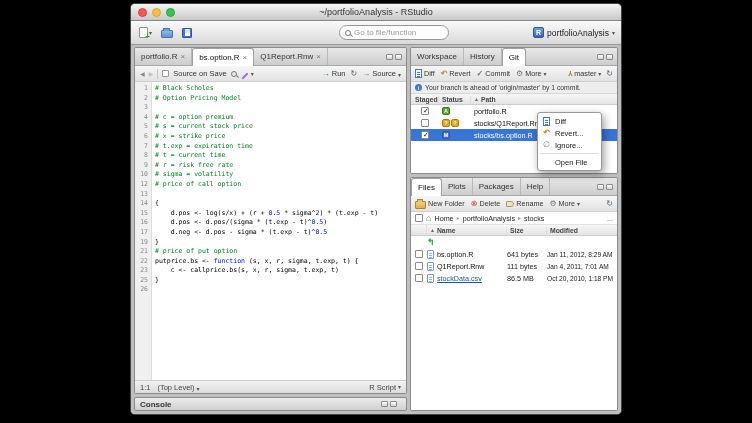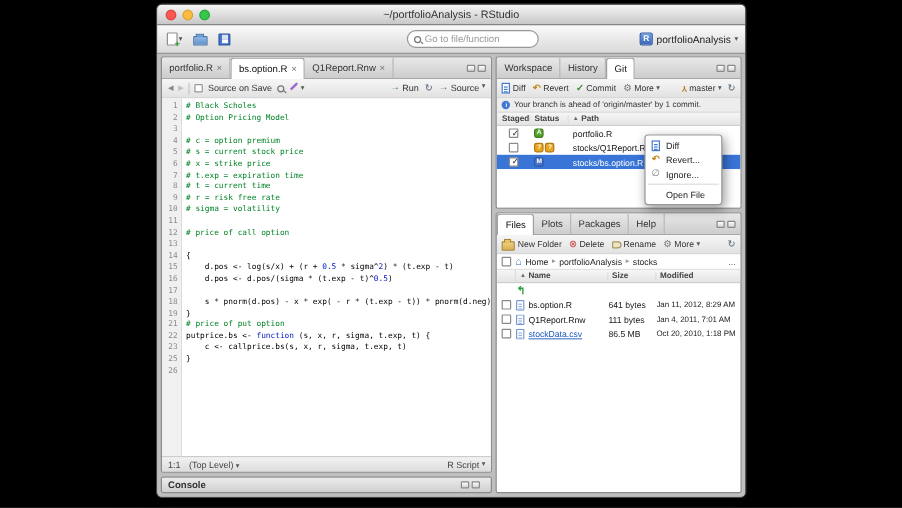--- a/index.html
+++ b/index.html
@@ -90,21 +90,21 @@
   .i-folder2::before{content:"";position:absolute;top:-3px;left:1px;width:4px;height:2px;background:#e8c468;border:1px solid #ab8530;border-bottom:none;border-radius:1px 1px 0 0}
   .i-info{width:7px;height:7px;border-radius:50%;background:#4577d0;color:#fff;font-size:5px;font-weight:bold;display:flex;align-items:center;justify-content:center;flex:0 0 auto}
   .i-info::before{content:"i"}
 
   
   .ed-tb{flex:0 0 16px;background:linear-gradient(#f6f6f6,#e2e2e2);border-bottom:1px solid #cfcfcf;
     display:flex;align-items:center;padding:0 5px;gap:4px;font-size:7.5px;color:#333}
   .vsep{width:1px;height:10px;background:#c6c6c6}
   .cb{width:7px;height:7px;border:1px solid #979797;background:#fff;border-radius:1px;display:inline-block}
   .ed-tb .right{margin-left:auto;display:flex;align-items:center;gap:5px}
-  .btn-lbl{display:flex;align-items:flex-start;gap:2px}
+  .btn-lbl{display:flex;align-items:flex-end;gap:2px}
 
   
   .code{flex:1;overflow:hidden;padding-top:2px;font-family:"DejaVu Sans Mono",monospace;font-size:6.5px;
     background:linear-gradient(to right,#f0f0f0 0,#f0f0f0 16px,#dcdcdc 16px,#dcdcdc 17px,#fff 17px)}
   .cl{display:flex;height:9.6px;line-height:9.6px;white-space:pre}
   .ln{flex:0 0 16px;text-align:right;padding-right:3px;color:#8a8a8a}
   .ct{padding-left:4px;color:#000}
   .c{color:#008426}
   .k{color:#0016c8}
   .n{color:#0016c8}
@@ -257,28 +257,26 @@
             <div class="cl"><span class="ln">1</span><span class="ct"><span class="c"># Black Scholes</span></span></div>
             <div class="cl"><span class="ln">2</span><span class="ct"><span class="c"># Option Pricing Model</span></span></div>
             <div class="cl"><span class="ln">3</span><span class="ct"></span></div>
             <div class="cl"><span class="ln">4</span><span class="ct"><span class="c"># c = option premium</span></span></div>
             <div class="cl"><span class="ln">5</span><span class="ct"><span class="c"># s = current stock price</span></span></div>
             <div class="cl"><span class="ln">6</span><span class="ct"><span class="c"># x = strike price</span></span></div>
             <div class="cl"><span class="ln">7</span><span class="ct"><span class="c"># t.exp = expiration time</span></span></div>
             <div class="cl"><span class="ln">8</span><span class="ct"><span class="c"># t = current time</span></span></div>
             <div class="cl"><span class="ln">9</span><span class="ct"><span class="c"># r = risk free rate</span></span></div>
             <div class="cl"><span class="ln">10</span><span class="ct"><span class="c"># sigma = volatility</span></span></div>
-            <div class="cl"><span class="ln">11</span><span class="ct"></span></div>
             <div class="cl"><span class="ln">12</span><span class="ct"><span class="c"># price of call option</span></span></div>
             <div class="cl"><span class="ln">13</span></div>
             <div class="cl"><span class="ln">14</span><span class="ct">{</span></div>
             <div class="cl"><span class="ln">15</span><span class="ct">    d.pos &lt;- log(s/x) + (r + <span class="n">0.5</span> * sigma^<span class="n">2</span>) * (t.exp - t)</span></div>
             <div class="cl"><span class="ln">16</span><span class="ct">    d.pos &lt;- d.pos/(sigma * (t.exp - t)^<span class="n">0.5</span>)</span></div>
-            <div class="cl"><span class="ln">17</span></div>
-            <div class="cl"><span class="ln">18</span><span class="ct">    s * pnorm(d.pos) - x * exp( - r * (t.exp - t)) * pnorm(d.neg)</span></div>
+            <div class="cl"><span class="ln">17</span><span class="ct">    d.neg &lt;- d.pos - sigma * (t.exp - t)^<span class="n">0.5</span></span></div>
             <div class="cl"><span class="ln">19</span><span class="ct">}</span></div>
             <div class="cl"><span class="ln">21</span><span class="ct"><span class="c"># price of put option</span></span></div>
             <div class="cl"><span class="ln">22</span><span class="ct">putprice.bs &lt;- <span class="k">function</span> (s, x, r, sigma, t.exp, t) {</span></div>
             <div class="cl"><span class="ln">23</span><span class="ct">    c &lt;- callprice.bs(s, x, r, sigma, t.exp, t)</span></div>
             <div class="cl"><span class="ln">25</span><span class="ct">}</span></div>
             <div class="cl"><span class="ln">26</span><span class="ct"></span></div>
           </div>
 
         <div class="ed-status">
           <span>1:1</span>

